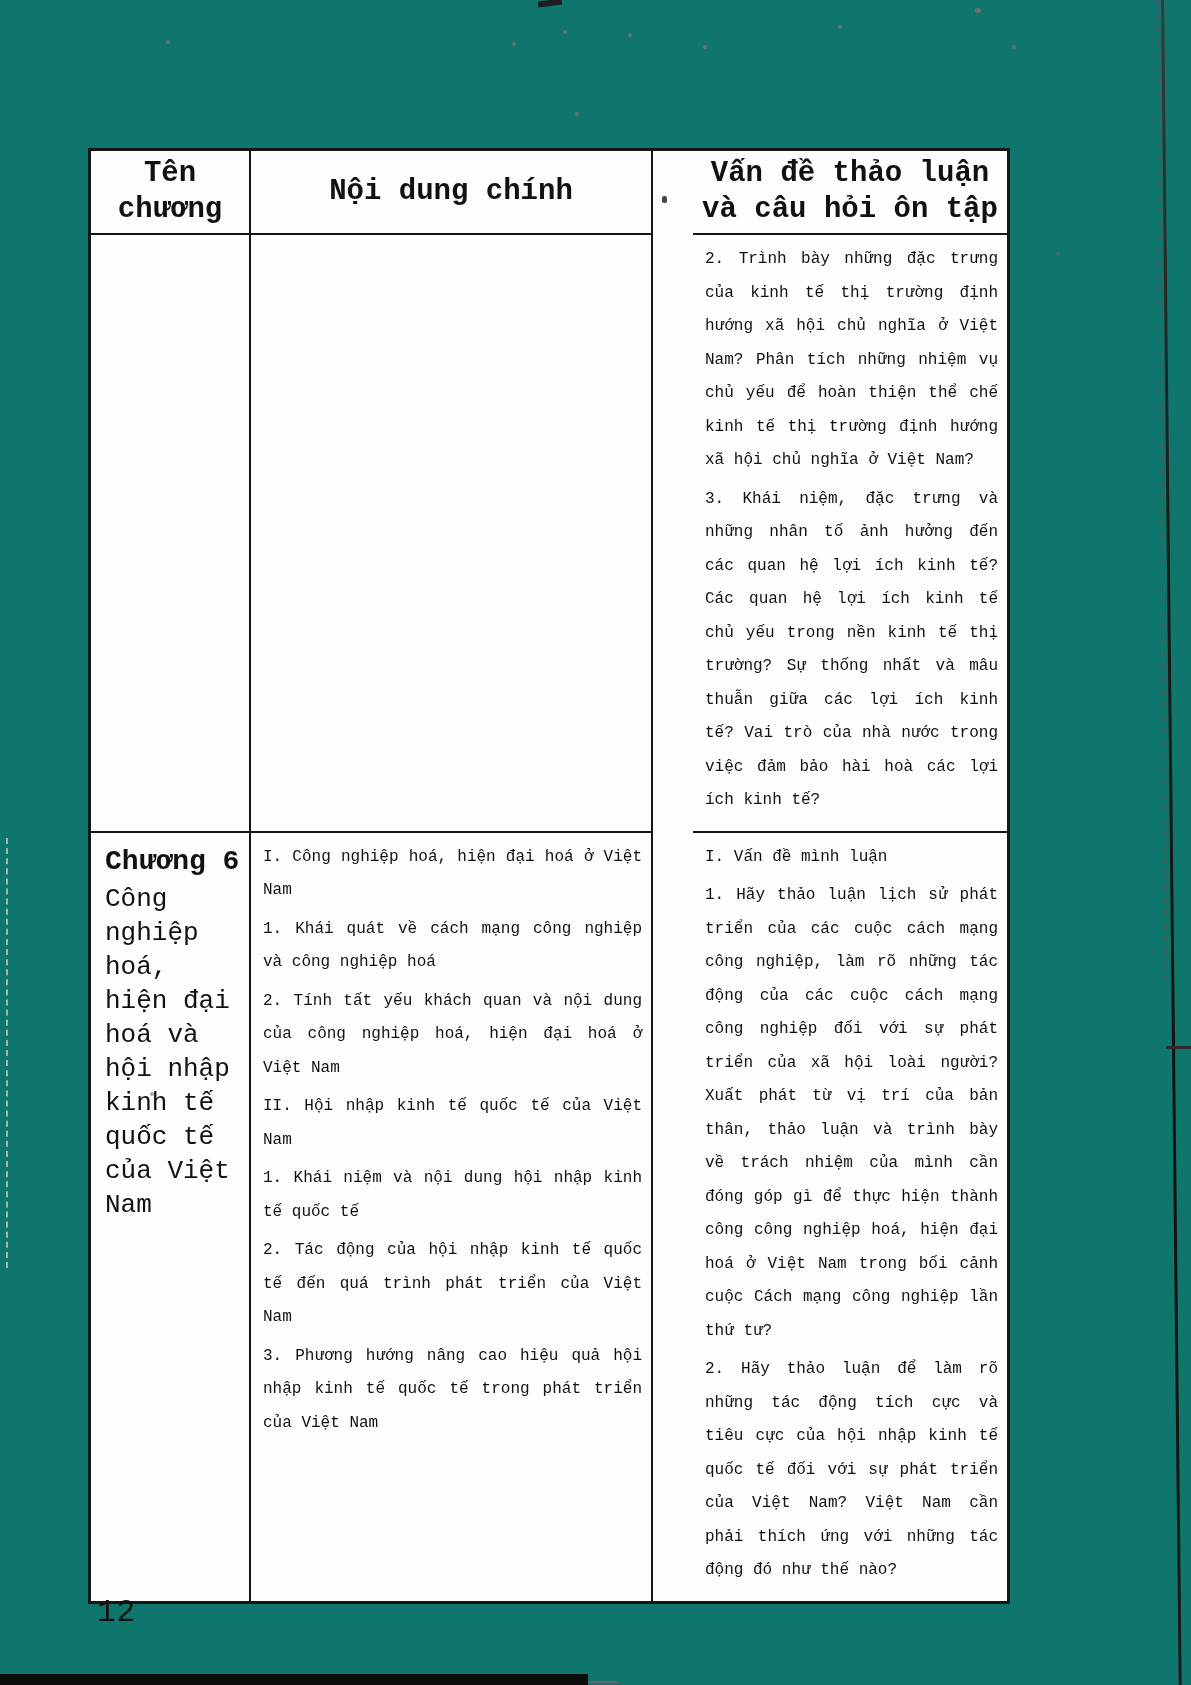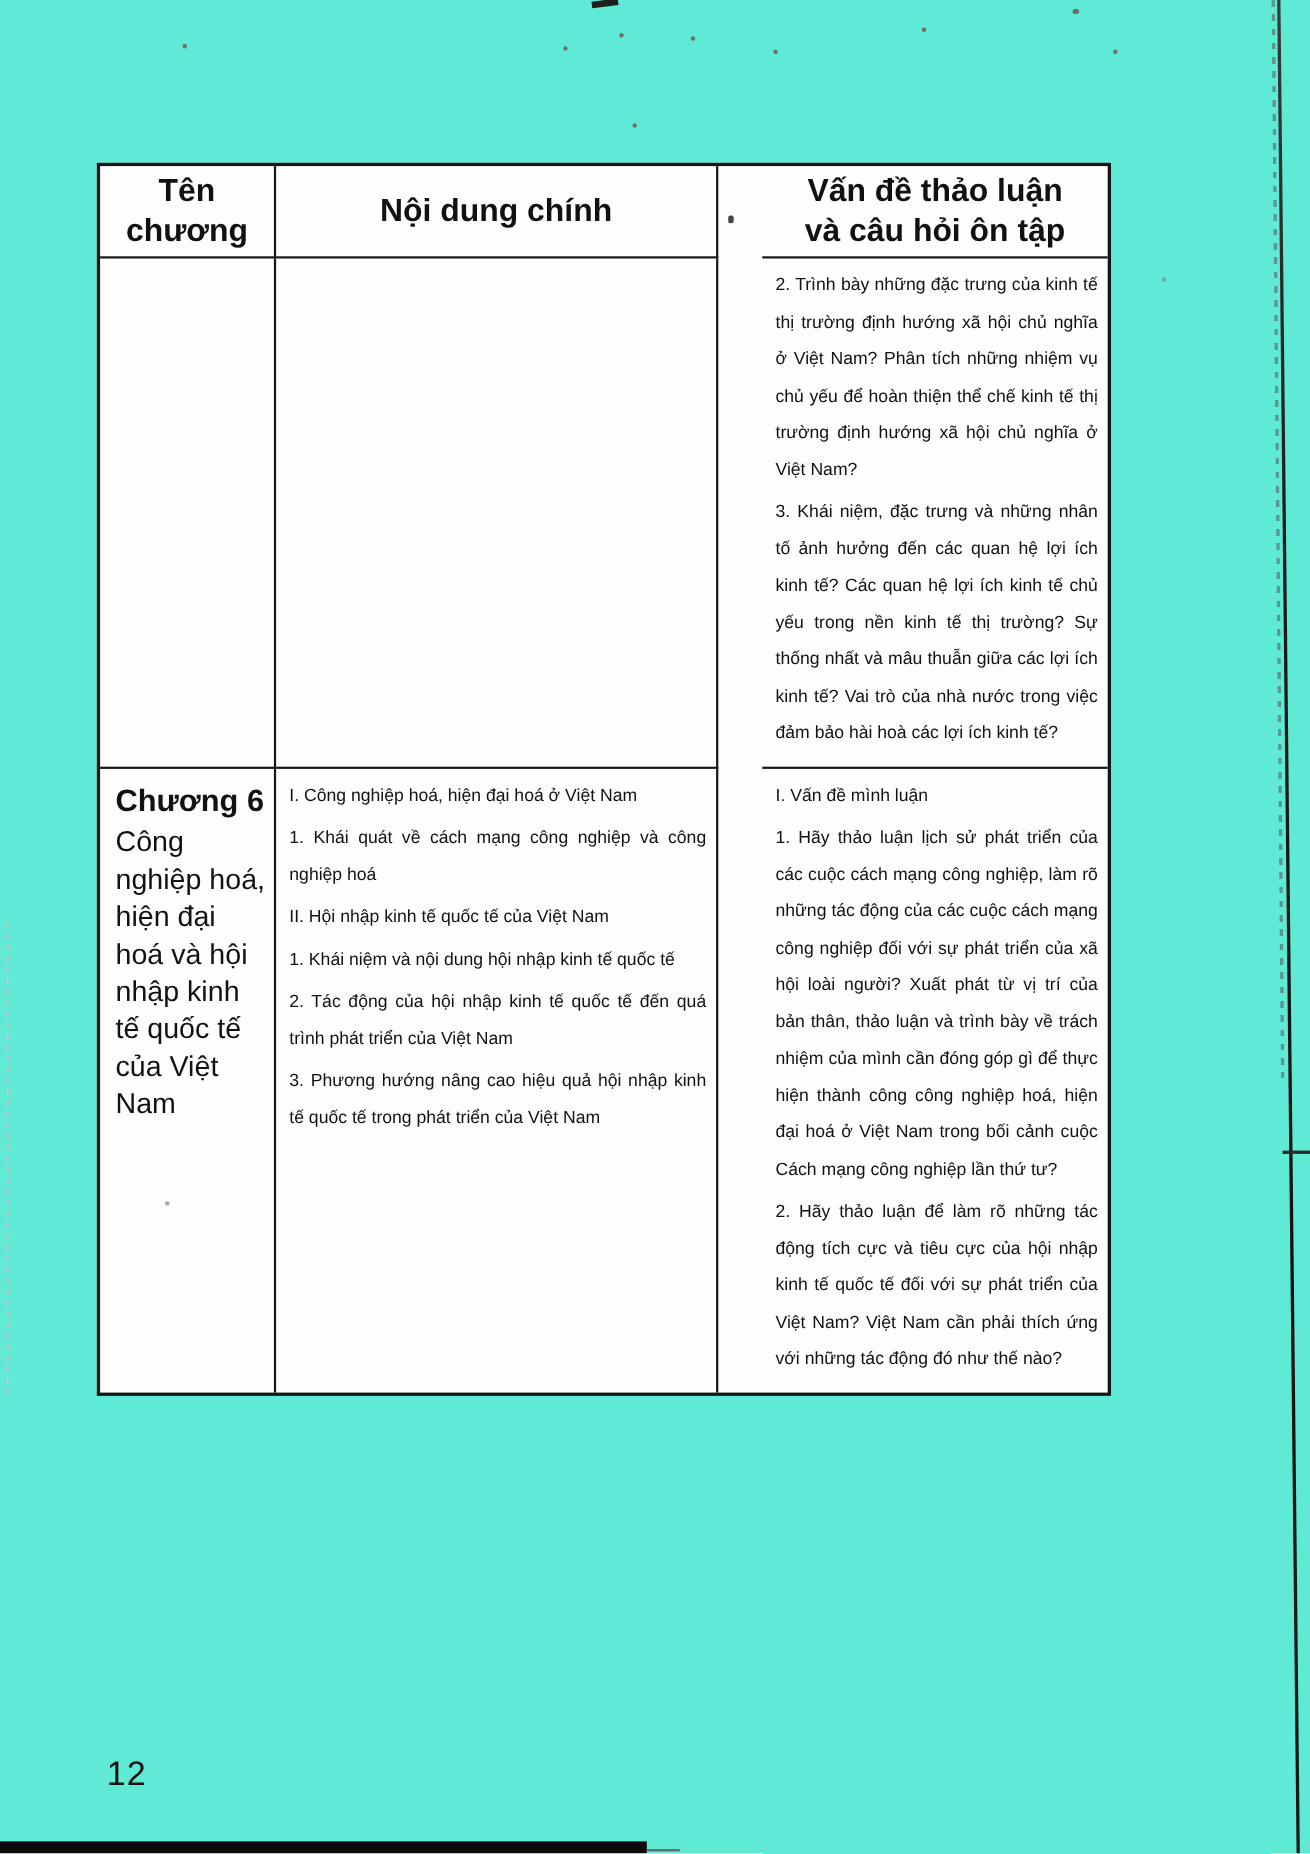--- a/index.html
+++ b/index.html
@@ -1,22 +1,22 @@
 <!DOCTYPE html>
 <html lang="vi"><head>
 <meta charset="utf-8">
 <style>
   html,body{margin:0;padding:0;background:#e8e8e8;}
   .page{
     position:relative;
     width:1191px;height:1685px;
     margin:0 auto;
-    background:#5eead4;
+    background:#0f766e;
     overflow:hidden;
-    font-family:Liberation Sans, sans-serif;
+    font-family:Liberation Mono, monospace;
     color:#111;
   }
   
   .doc-table{
     position:absolute;left:88px;top:148px;width:916px;
     border:3px solid #161616;
     display:grid;
     grid-template-columns:160px 402px 1fr;
     grid-template-rows:84px auto auto;
     background:#fdfdfc;
@@ -105,20 +105,21 @@
       <p>3. Khái niệm, đặc trưng và những nhân tố ảnh hưởng đến các quan hệ lợi ích kinh tế? Các quan hệ lợi ích kinh tế chủ yếu trong nền kinh tế thị trường? Sự thống nhất và mâu thuẫn giữa các lợi ích kinh tế? Vai trò của nhà nước trong việc đảm bảo hài hoà các lợi ích kinh tế?</p>
     </div>
 
     <div class="cell last-row chapter-cell">
       <div class="chapter-title">Chương 6</div>
       <div class="chapter-desc">Công nghiệp hoá, hiện đại hoá và hội nhập kinh tế quốc tế của Việt Nam</div>
     </div>
     <div class="cell last-row body-cell">
       <p>I. Công nghiệp hoá, hiện đại hoá ở Việt Nam</p>
       <p>1. Khái quát về cách mạng công nghiệp và công nghiệp hoá</p>
+      <p>2. Tính tất yếu khách quan và nội dung của công nghiệp hoá, hiện đại hoá ở Việt Nam</p>
       <p>II. Hội nhập kinh tế quốc tế của Việt Nam</p>
       <p>1. Khái niệm và nội dung hội nhập kinh tế quốc tế</p>
       <p>2. Tác động của hội nhập kinh tế quốc tế đến quá trình phát triển của Việt Nam</p>
       <p>3. Phương hướng nâng cao hiệu quả hội nhập kinh tế quốc tế trong phát triển của Việt Nam</p>
     </div>
     <div class="cell last-col last-row body-cell">
       <p>I. Vấn đề mình luận</p>
       <p>1. Hãy thảo luận lịch sử phát triển của các cuộc cách mạng công nghiệp, làm rõ những tác động của các cuộc cách mạng công nghiệp đối với sự phát triển của xã hội loài người? Xuất phát từ vị trí của bản thân, thảo luận và trình bày về trách nhiệm của mình cần đóng góp gì để thực hiện thành công công nghiệp hoá, hiện đại hoá ở Việt Nam trong bối cảnh cuộc Cách mạng công nghiệp lần thứ tư?</p>
       <p>2. Hãy thảo luận để làm rõ những tác động tích cực và tiêu cực của hội nhập kinh tế quốc tế đối với sự phát triển của Việt Nam? Việt Nam cần phải thích ứng với những tác động đó như thế nào?</p>
     </div>

